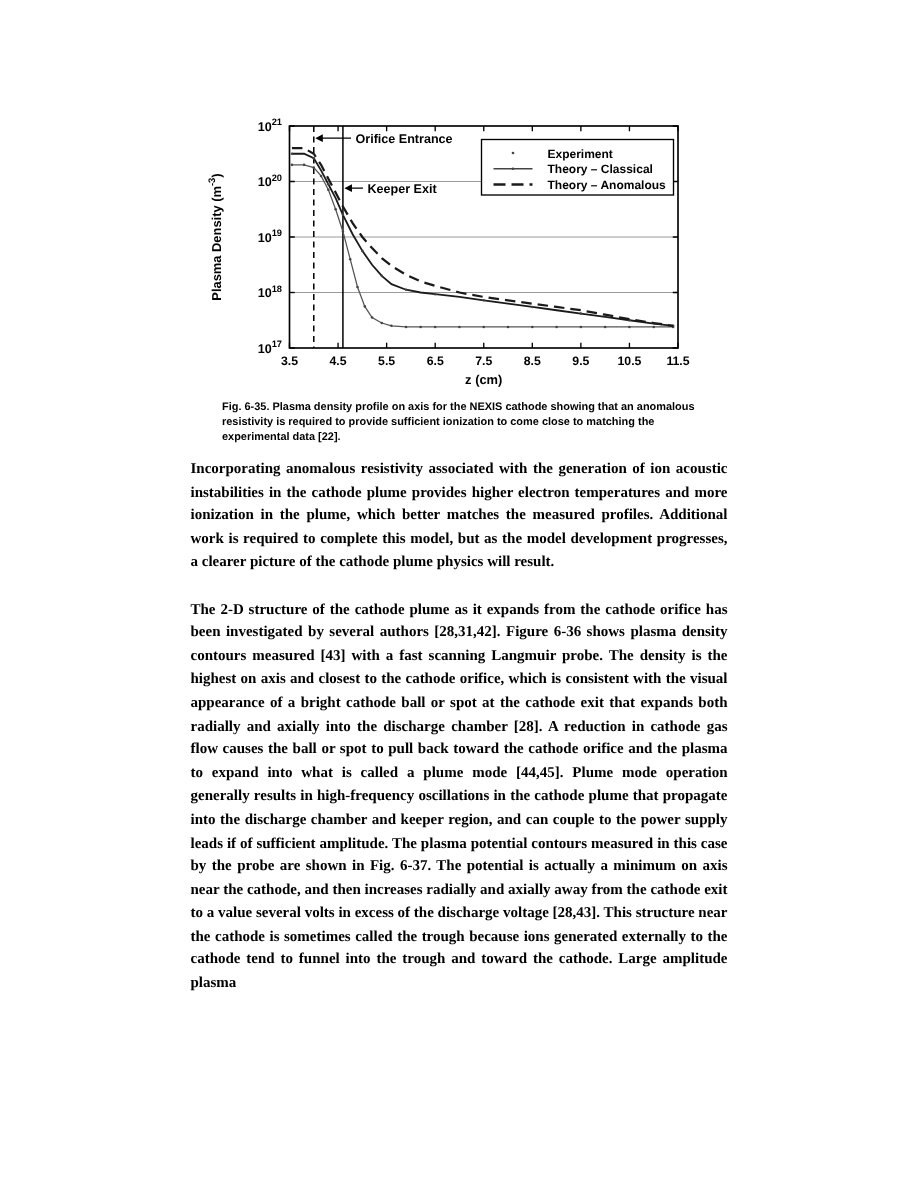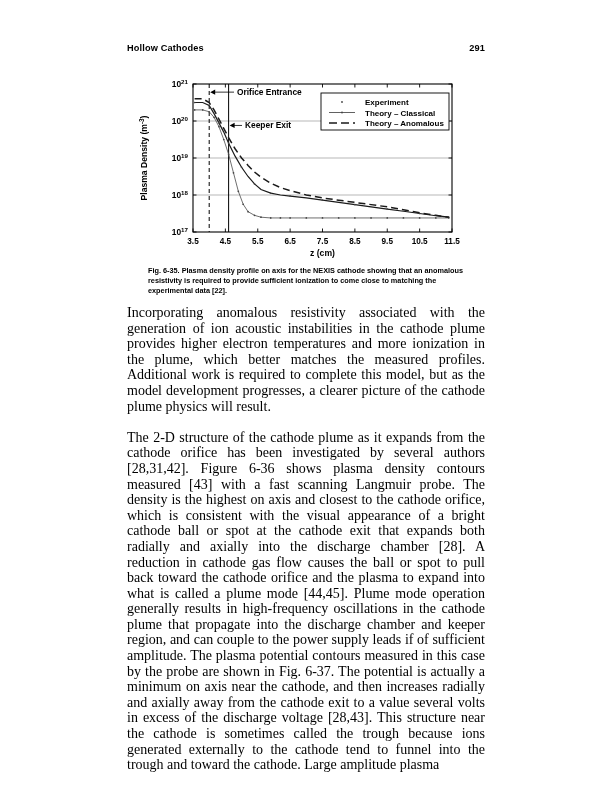--- a/index.html
+++ b/index.html
@@ -65,37 +65,34 @@
     line-height: 10.2px;
     text-align: left;
   }
 
   
   .body-col {
     position: absolute;
     left: 127px;
     width: 358px;
     font-family: "Liberation Serif", serif;
-    font-size: 14px;
+    font-size: 10px;
     line-height: 15.6px;
     text-align: justify;
     text-justify: inter-word;
+    font-weight: bold;
   }
   .para { margin: 0 0 15.6px 0; text-align: justify; }
   .para:last-child { margin-bottom: 0; }
 </style>
 </head>
 <body>
 
 <div class="page">
 
-  <div class="running-head">
-    <span>Hollow Cathodes</span>
-    <span>291</span>
-  </div>
 
   <div class="figure-block">
     <div class="chart-wrap">
       <svg class="chart-svg" id="chart" width="358" height="190" viewBox="0 0 358 190">
           <line x1="66" y1="49" x2="325" y2="49" stroke="#9a9a9a" stroke-width="0.7"></line>
           <line x1="66" y1="86" x2="325" y2="86" stroke="#9a9a9a" stroke-width="0.7"></line>
           <line x1="66" y1="123" x2="325" y2="123" stroke="#9a9a9a" stroke-width="0.7"></line>
           <rect x="66" y="12" width="259" height="148" fill="none" stroke="#000" stroke-width="1.1"></rect>
           <line x1="66" y1="160" x2="66" y2="156.5" stroke="#000" stroke-width="0.9"></line>
           <line x1="66" y1="12" x2="66" y2="15.5" stroke="#000" stroke-width="0.9"></line>

